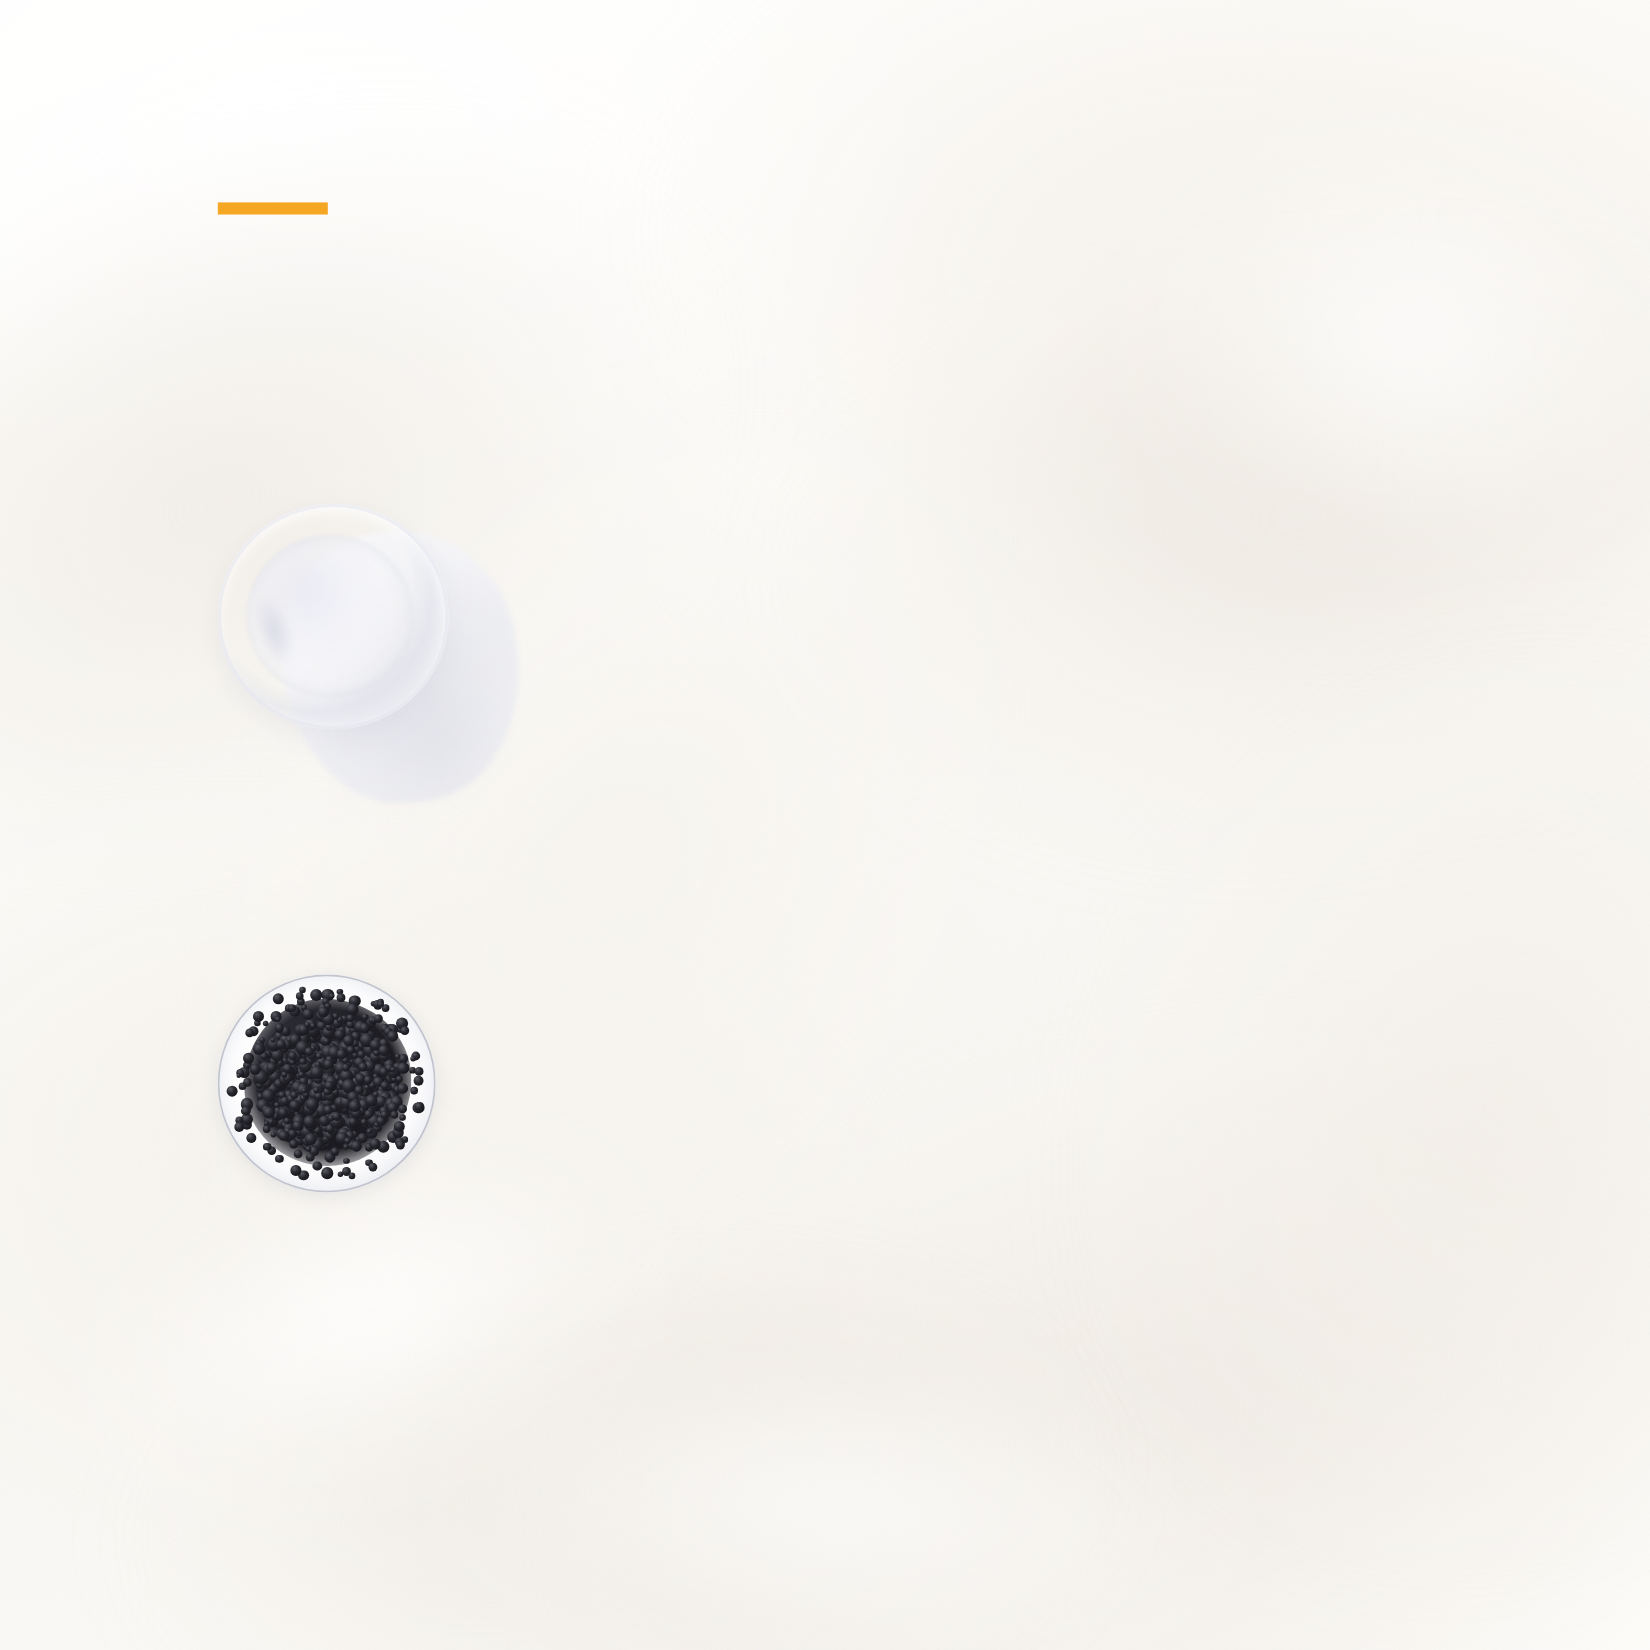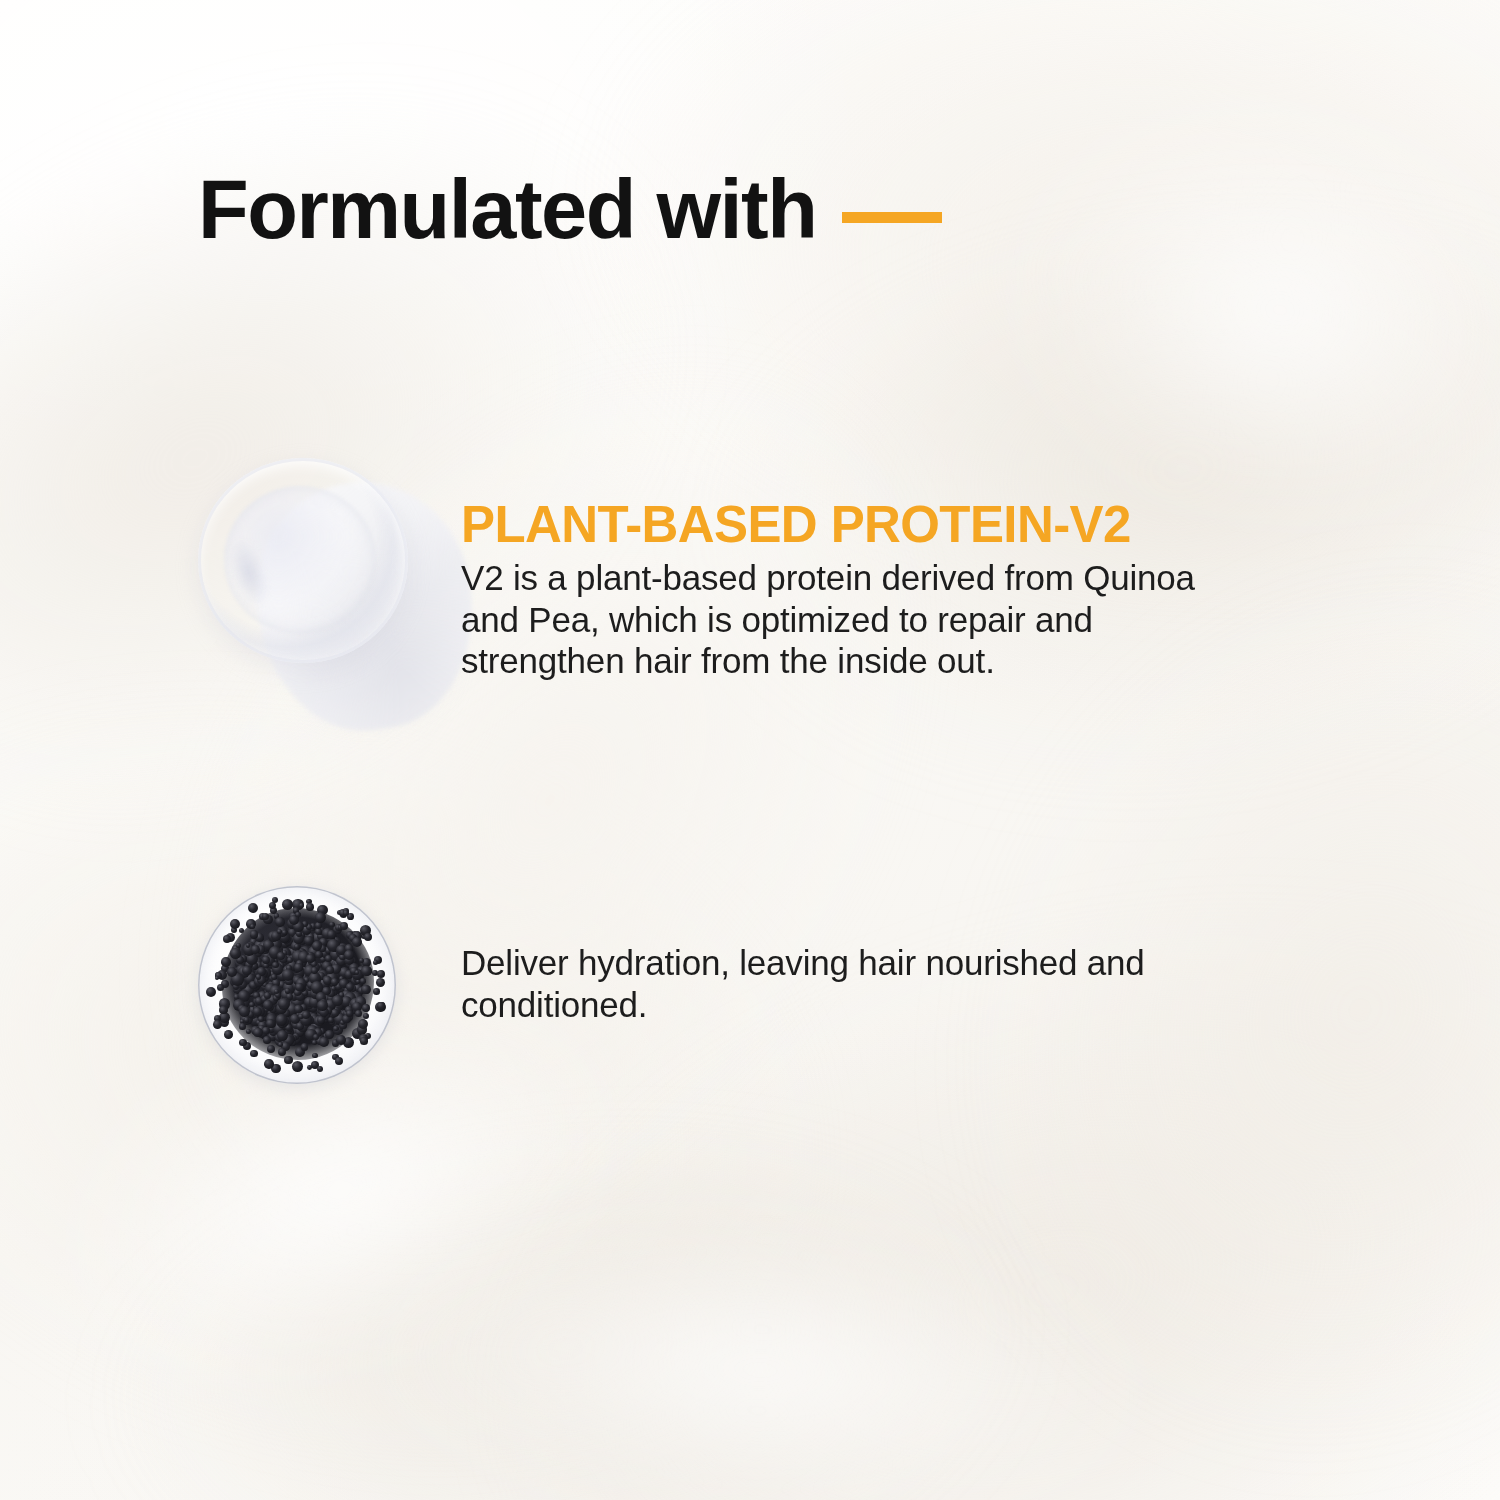--- a/index.html
+++ b/index.html
@@ -244,36 +244,31 @@
   <div class="swirl s4"></div>
   <div class="swirl s5"></div>
   <div class="swirl s6"></div>
   <div class="swirl s7"></div>
   <div class="swirl s8"></div>
   <div class="swirl hl1"></div>
   <div class="swirl hl2"></div>
   <div class="swirl hl3"></div>
 
   <div class="heading">
-    <div class="heading-text">Formulated with</div>
     <div class="heading-dash"></div>
   </div>
 
   <div class="vial">
     <div class="vial-shadow"></div>
     <div class="vial-body"></div>
     <div class="vial-rim"></div>
     <div class="vial-inner"></div>
     <div class="vial-glint"></div>
   </div>
 
-  <div class="block" id="block-protein">
-    <p class="block-title">PLANT-BASED PROTEIN-V2</p>
-    <p class="block-body">V2 is a plant-based protein derived  from Quinoa and Pea, which is optimized to repair and strengthen hair from the inside out.</p>
-  </div>
 
   <div class="dish">
     <div class="dish-glass"></div>
     <div class="dish-seeds">
       <div class="seed-cluster"></div>
     <div class="seed" style="left: 66.9px; top: 139.6px; width: 11px; height: 11px;"></div>
         <div class="seed" style="left: 91.1px; top: 98px; width: 12.9px; height: 12.9px;"></div>
         <div class="seed" style="left: 57.1px; top: 123px; width: 5.3px; height: 5.3px;"></div>
         <div class="seed" style="left: 112.3px; top: 137.2px; width: 10.1px; height: 10.1px;"></div>
         <div class="seed" style="left: 125.2px; top: 147.1px; width: 5.9px; height: 5.9px;"></div>
@@ -1039,16 +1034,15 @@
         <div class="seed" style="left: 160.7px; top: 71.6px; width: 5.6px; height: 5.6px;"></div>
         <div class="seed" style="left: 117.3px; top: 25.8px; width: 10.9px; height: 10.9px;"></div>
         <div class="seed" style="left: 49.8px; top: 17px; width: 10px; height: 10px;"></div>
         <div class="seed" style="left: 47.5px; top: 56.8px; width: 4.9px; height: 4.9px;"></div>
         <div class="seed" style="left: 145.3px; top: 24.3px; width: 5.9px; height: 5.9px;"></div>
         <div class="seed" style="left: 63.8px; top: 27.3px; width: 7px; height: 7px;"></div>
       </div>
   </div>
 
   <div class="block" id="block-seed">
-    <p class="block-body">Deliver hydration, leaving hair nourished and conditioned.</p>
   </div>
 
 </div>
 
 </body></html>

